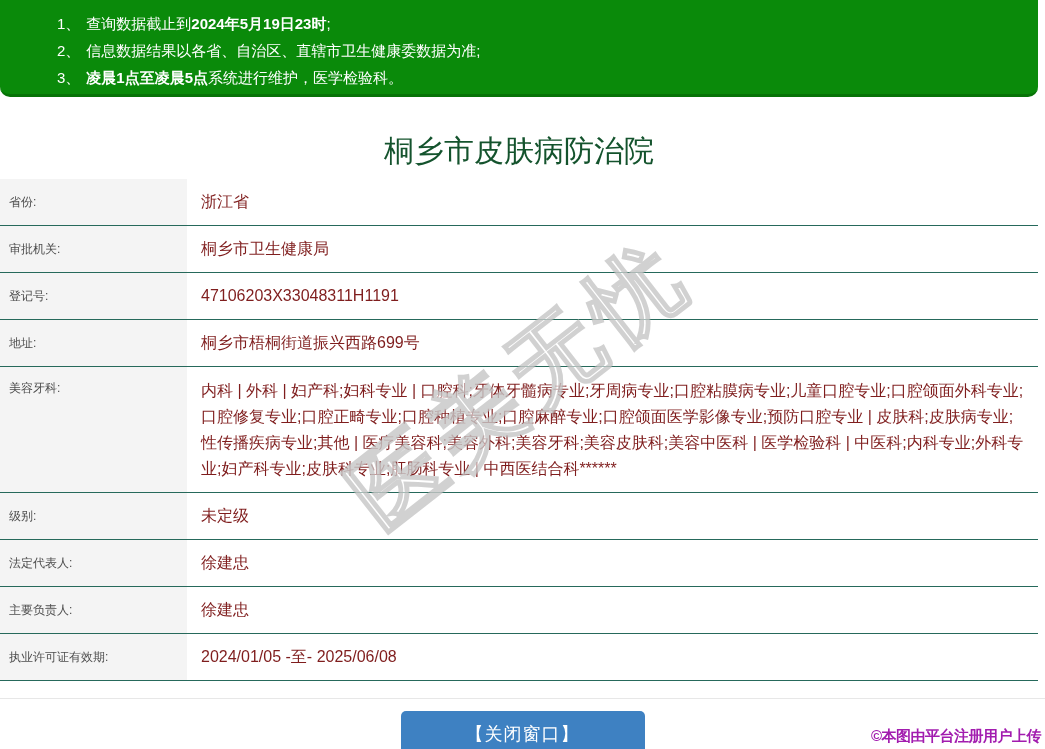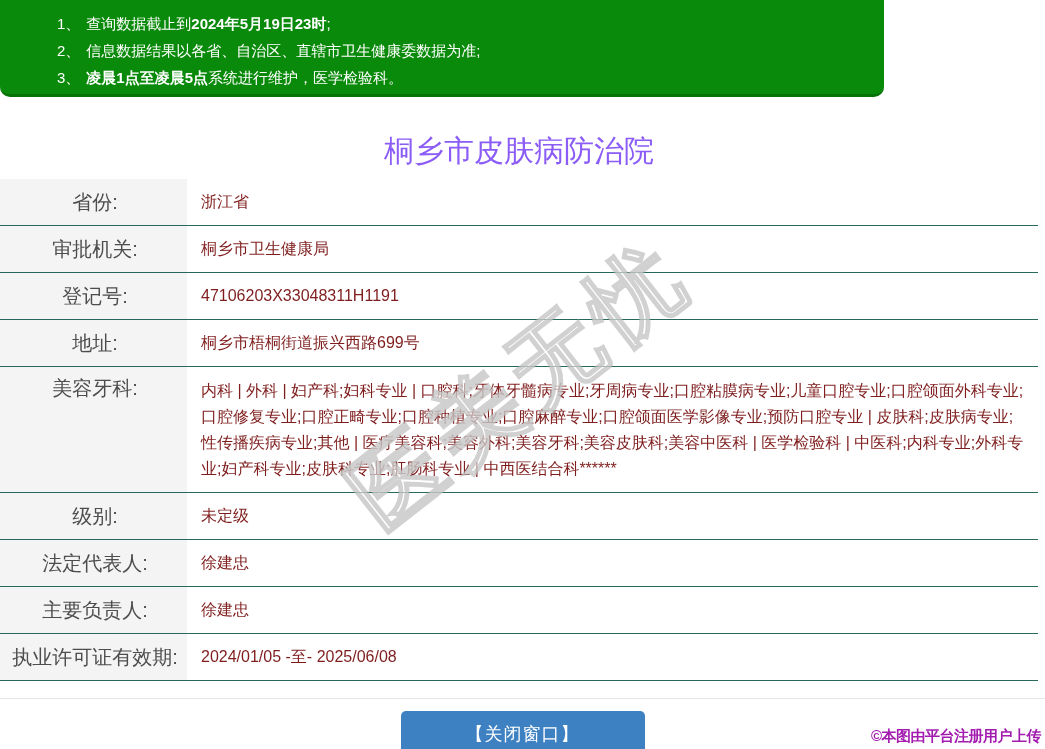--- a/index.html
+++ b/index.html
@@ -1,37 +1,37 @@
 <!DOCTYPE html>
 <html><head>
 <meta charset="utf-8">
 <style>
   * { margin:0; padding:0; box-sizing:border-box; }
   html,body { width:1045px; height:749px; overflow:hidden; background:#fff;
               font-family:"Liberation Sans", sans-serif; }
   .page { position:relative; width:1045px; height:749px; overflow:hidden; }
 
   
-  .notice { width:884px; height:97px; background:#0a8a0a;
+  .notice { width:1038px; height:97px; background:#0a8a0a;
             border-bottom:3px solid #077307; border-radius:0 0 10px 10px;
             padding:10px 0 0 57px; color:#fff; font-size:15px; }
   .notice-line { line-height:27px; white-space:nowrap; }
   .notice-num { margin-right:6px; }
   .notice .bold { font-weight:700; }
 
   
   .title { width:1038px; text-align:center; margin-top:33px; font-size:30px;
-           font-weight:400; color:#8b5cf6; line-height:41px; }
+           font-weight:400; color:#14532d; line-height:41px; }
 
   
   .table { width:1038px; margin-top:8px; }
   .trow { display:flex; align-items:flex-start; border-bottom:1px solid #26695b; }
   .tlabel { width:187px; flex:0 0 187px; background:#f4f4f4; color:#4d4d4d;
-            font-size:20px; padding:13px 6px 13px 9px; line-height:20px;
-            align-self:stretch;text-align:center; }
+            font-size:12px; padding:13px 6px 13px 9px; line-height:20px;
+            align-self:stretch; }
   .tvalue { flex:1; color:#7f1d1d; font-size:16px; padding:13px 14px 13px 14px;
             line-height:20px; }
   .trow.tall .tvalue { line-height:26px; padding-top:11px; padding-bottom:10px; }
   .trow.tall .tlabel { padding-top:11px; }
 
   
   .divider { width:1045px; border-top:1px solid #e7e7e7; margin-top:17px; }
   .close-btn { display:block; margin:12px auto 0 auto; width:244px; height:46px;
                background:#3e81c2; color:#fff; border:none; border-radius:5px;
                font-size:18px; font-family:"Liberation Sans", sans-serif;

